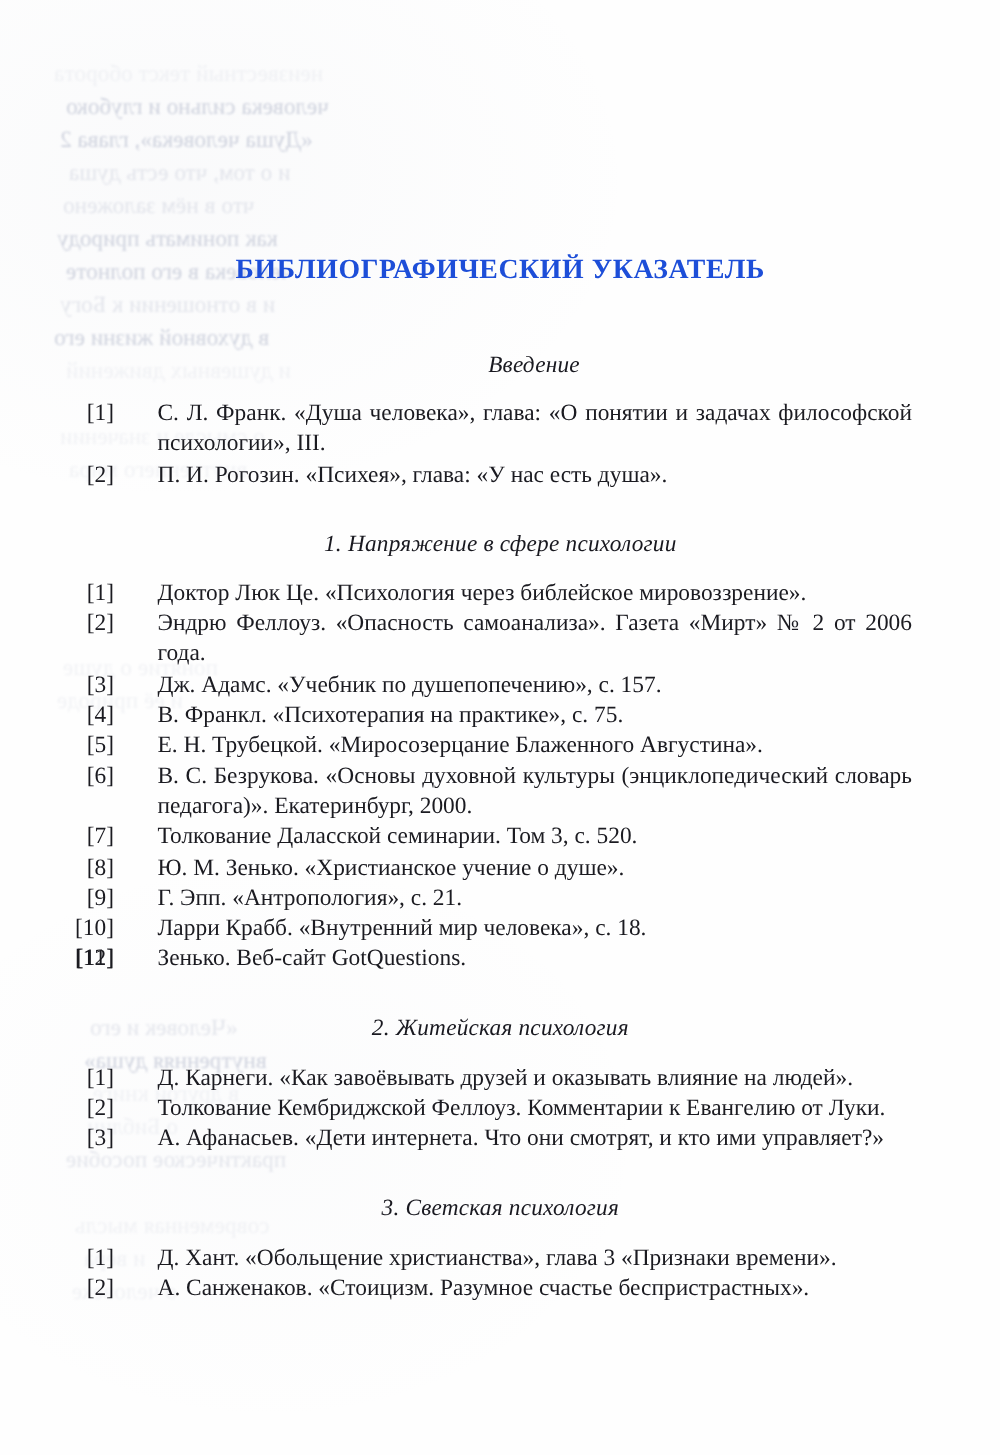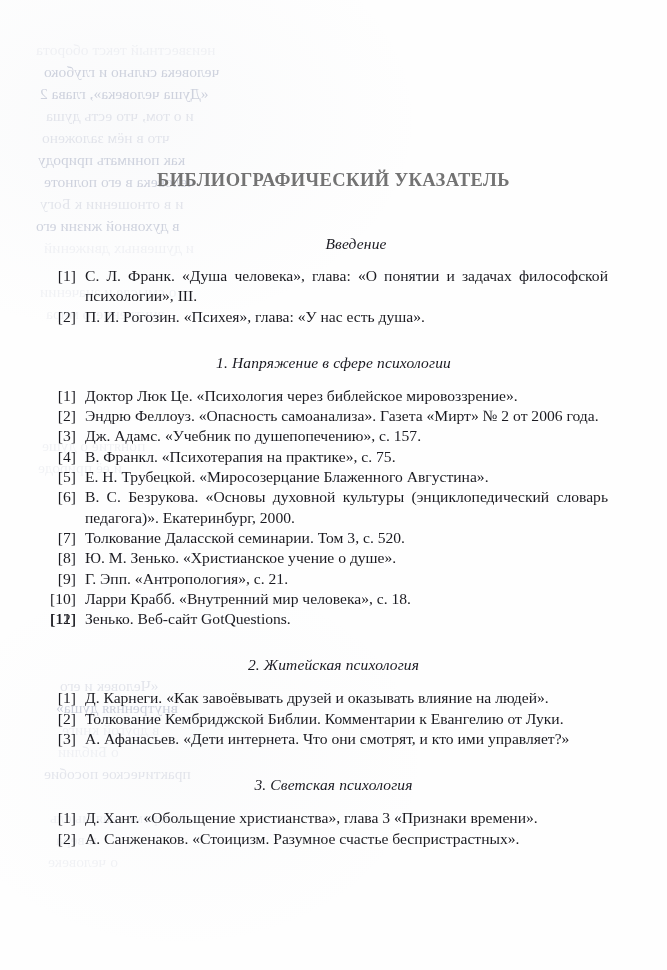--- a/index.html
+++ b/index.html
@@ -61,21 +61,21 @@
     z-index: 2;
   }
 
   .doc-title {
     text-align: center;
     font-weight: bold;
     font-size: 18.5px;
     letter-spacing: .4px;
     margin: 0;
     padding-top: 170px;
-    color: #737373;
+    color: #1d4ed8;
   }
 
   .section-heading {
     text-align: center;
     font-style: italic;
     font-size: 15.5px;
     color: #191920;
     margin: 0;
     letter-spacing: .15px;
   }
@@ -108,21 +108,21 @@
     left: 40px;
     top: 0;
     width: 36px;
     text-align: right;
     font-size: 15.6px;
     line-height: 20.3px;
     color: #1b1b21;
   }
 
   
-  .ref-item > .txt { display: block; }
+  .ref-item > .txt { display: block; margin-left: 20px; }
 </style>
 </head>
 <body>
 
 <div id="page">
 
   <div id="ghost-layer">
       <div class="ghost-line ghost-faint" style="left: 36px; top: 40px;">неизвестный текст оборота</div>
       <div class="ghost-line ghost-strong" style="left: 44px; top: 62px;">человека сильно и глубоко</div>
       <div class="ghost-line ghost-strong" style="left: 40px; top: 84px;">«Душа человека», глава 2</div>
@@ -214,21 +214,21 @@
           </li>
         </ul>
         <div class="section-heading h-sec">2. Житейская психология</div>
         <ul class="ref-list list-sec">
           <li class="ref-item">
             <span class="ref-num">[1]</span>
             <span class="txt">Д. Карнеги. «Как завоёвывать друзей и оказывать влияние на лю­дей».</span>
           </li>
           <li class="ref-item">
             <span class="ref-num">[2]</span>
-            <span class="txt">Толкование Кембриджской Библии. Комментарии к Евангелию от Луки.</span>
+            <span class="txt">Толкование Кембриджской Феллоуз. Комментарии к Евангелию от Луки.</span>
           </li>
           <li class="ref-item">
             <span class="ref-num">[3]</span>
             <span class="txt">А. Афанасьев. «Дети интернета. Что они смотрят, и кто ими управ­ляет?»</span>
           </li>
         </ul>
         <div class="section-heading h-sec">3. Светская психология</div>
         <ul class="ref-list list-sec">
           <li class="ref-item">
             <span class="ref-num">[1]</span>

